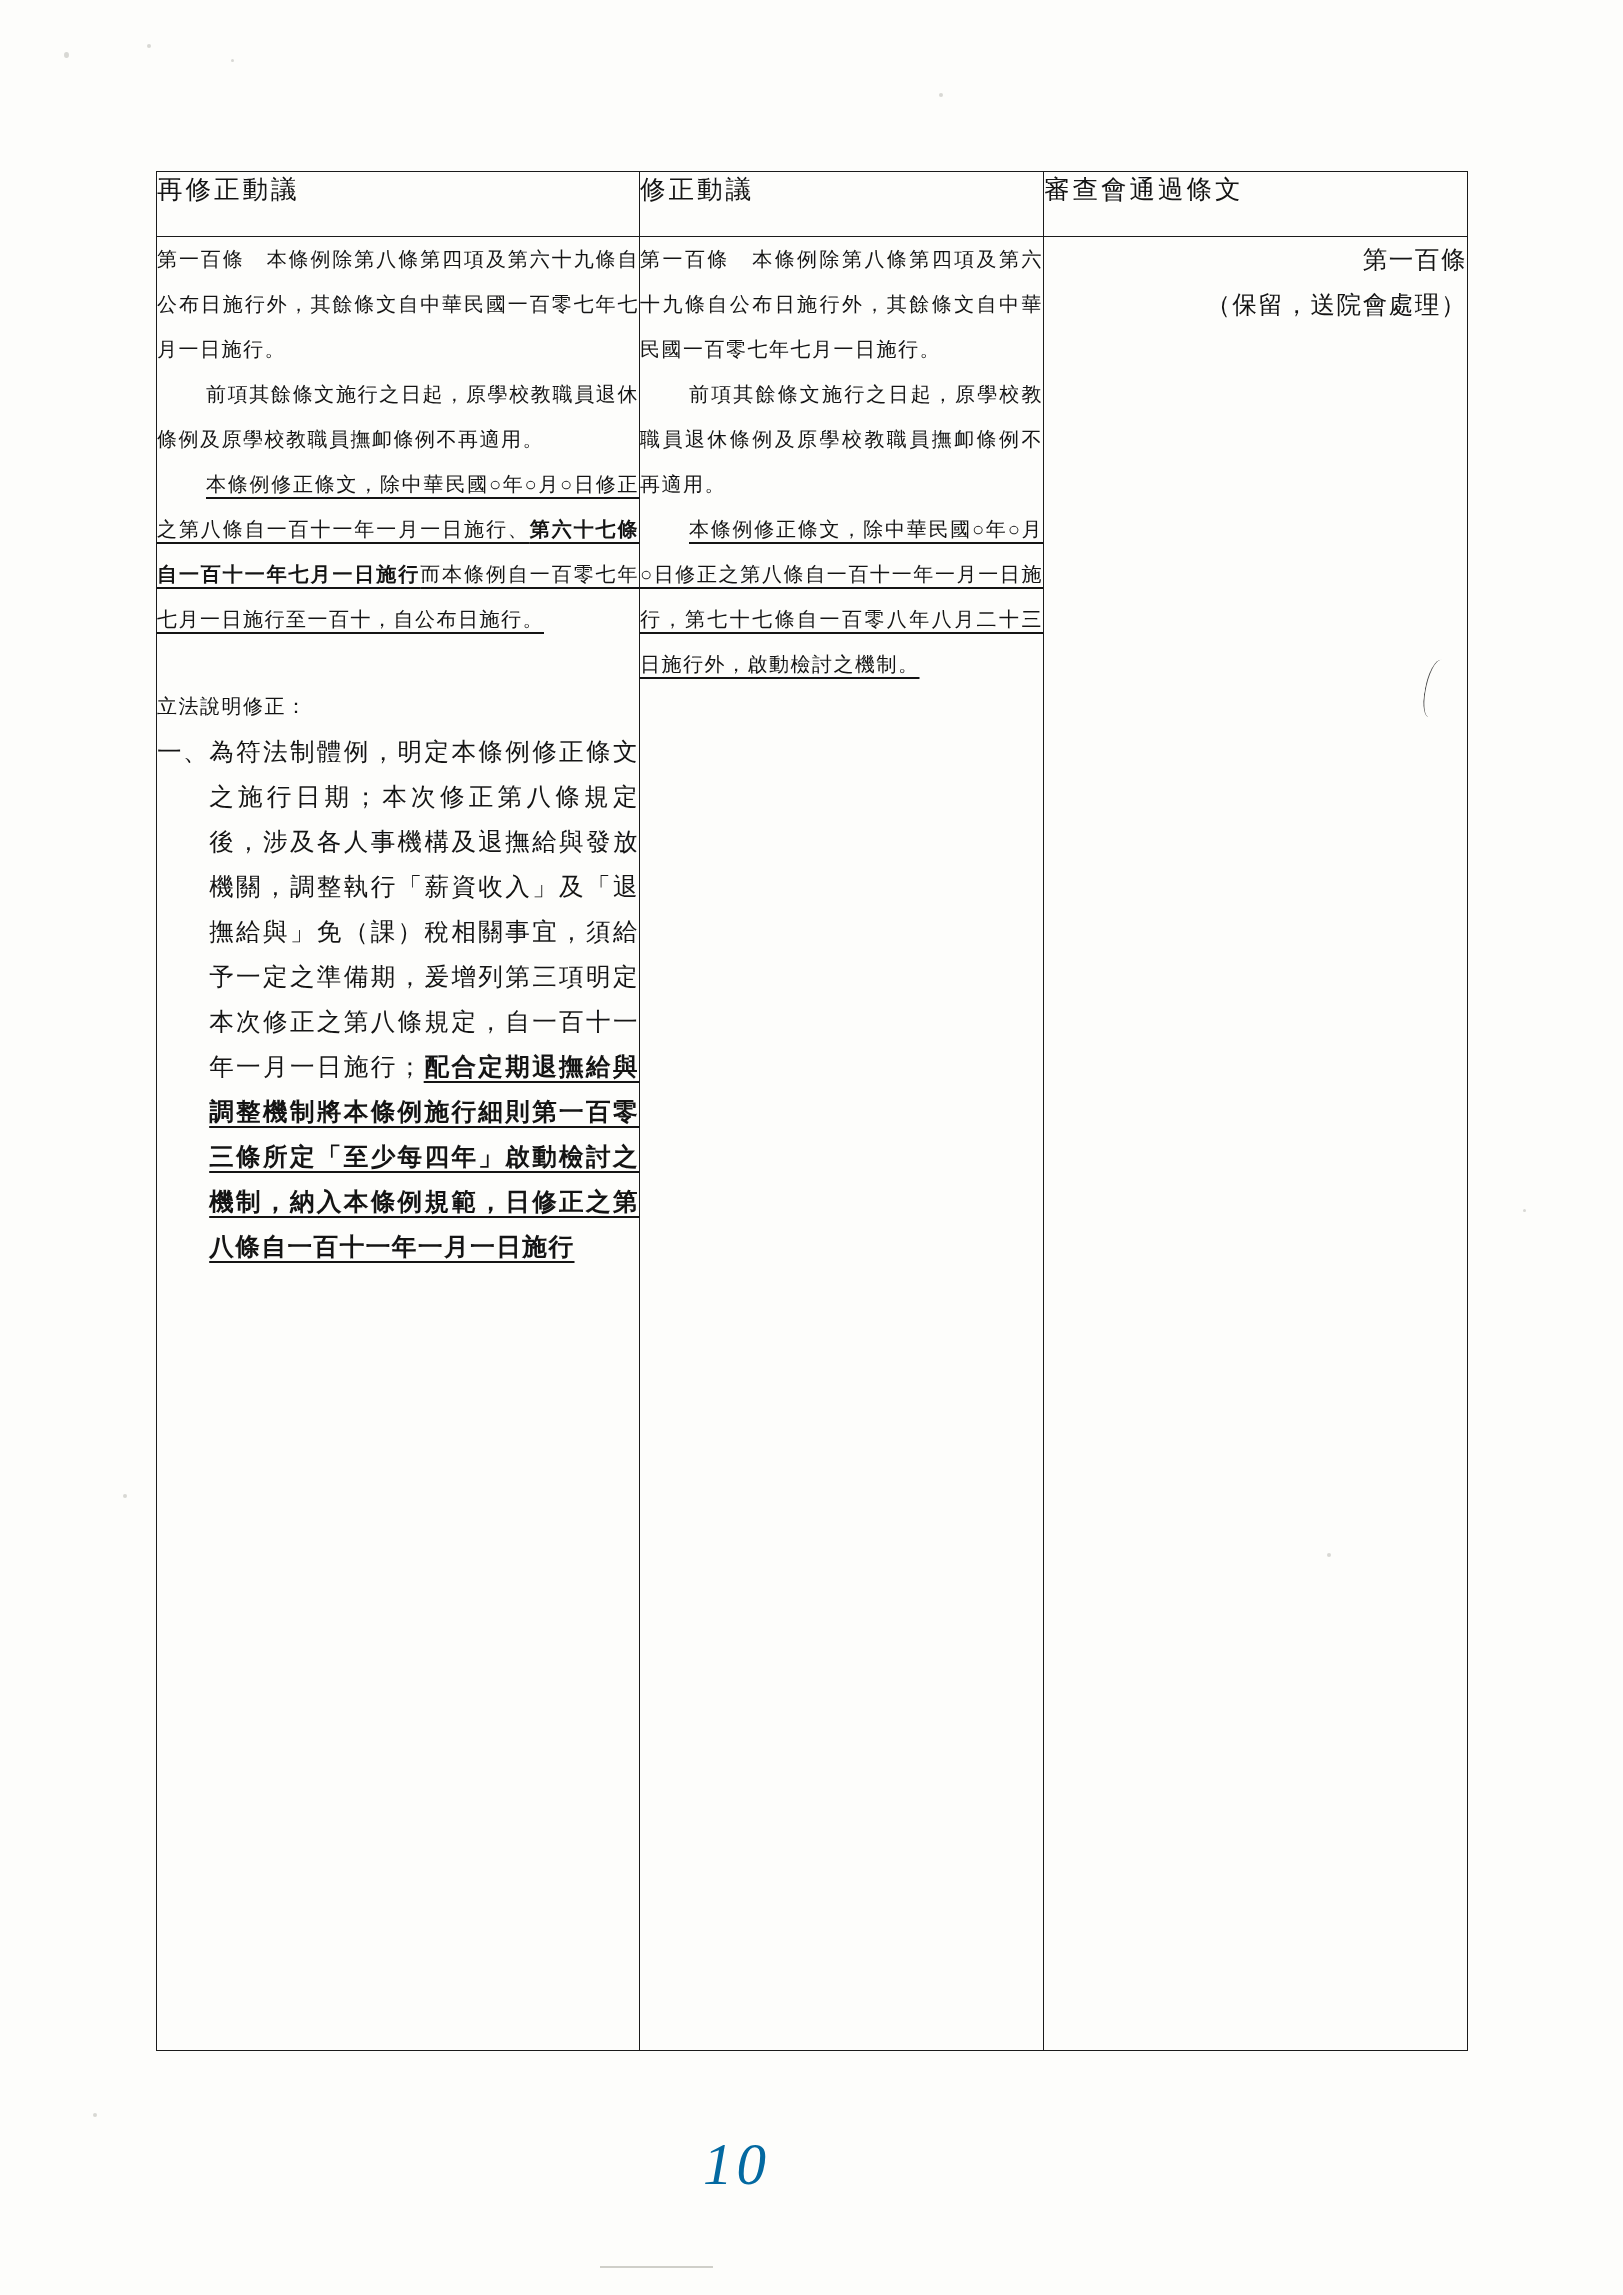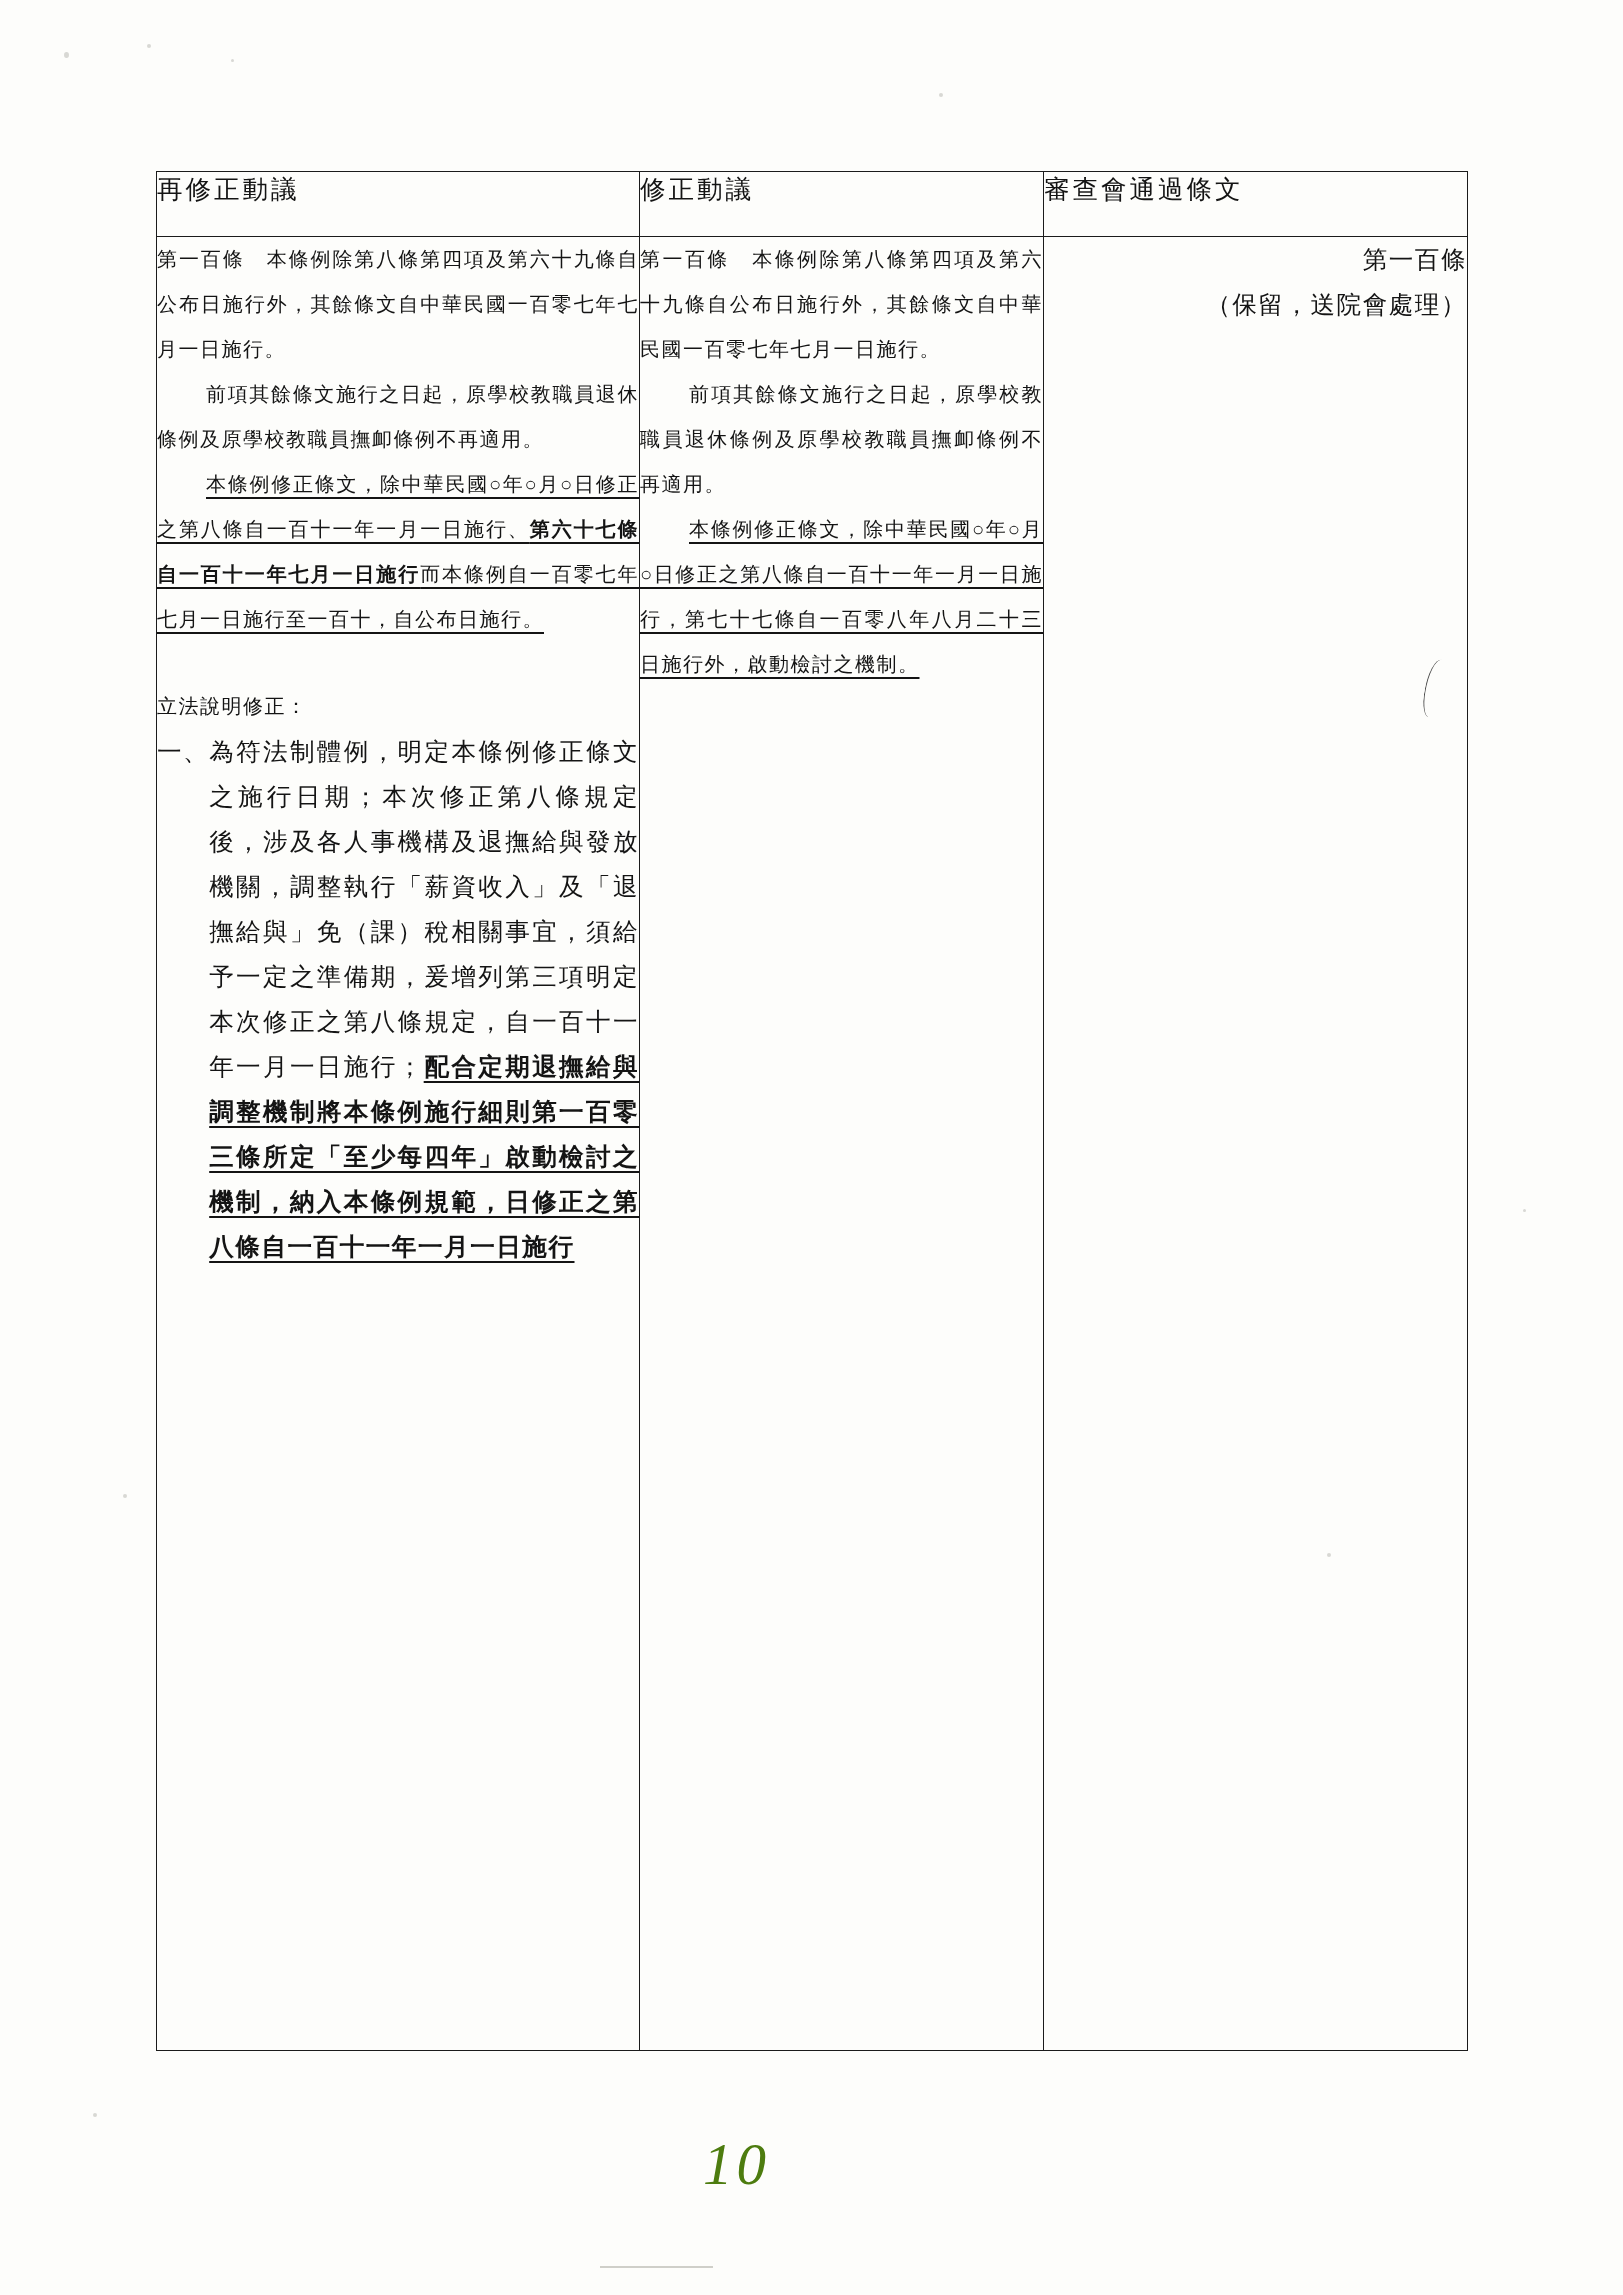--- a/index.html
+++ b/index.html
@@ -96,21 +96,21 @@
     text-align: right;
   }
 
   .page-number {
     position: absolute;
     left: 703px;
     top: 2130px;
     font-size: 59px;
     font-family: "Liberation Serif", serif;
     font-style: italic;
-    color: #4d7c0f;
+    color: #0369a1;
     letter-spacing: 3.9px;
     text-align: center;
   }
   .footer-rule {
     position: absolute;
     left: 600px;
     top: 2266px;
     width: 113px;
     height: 1.5px;
     background: #cfcfc9;

